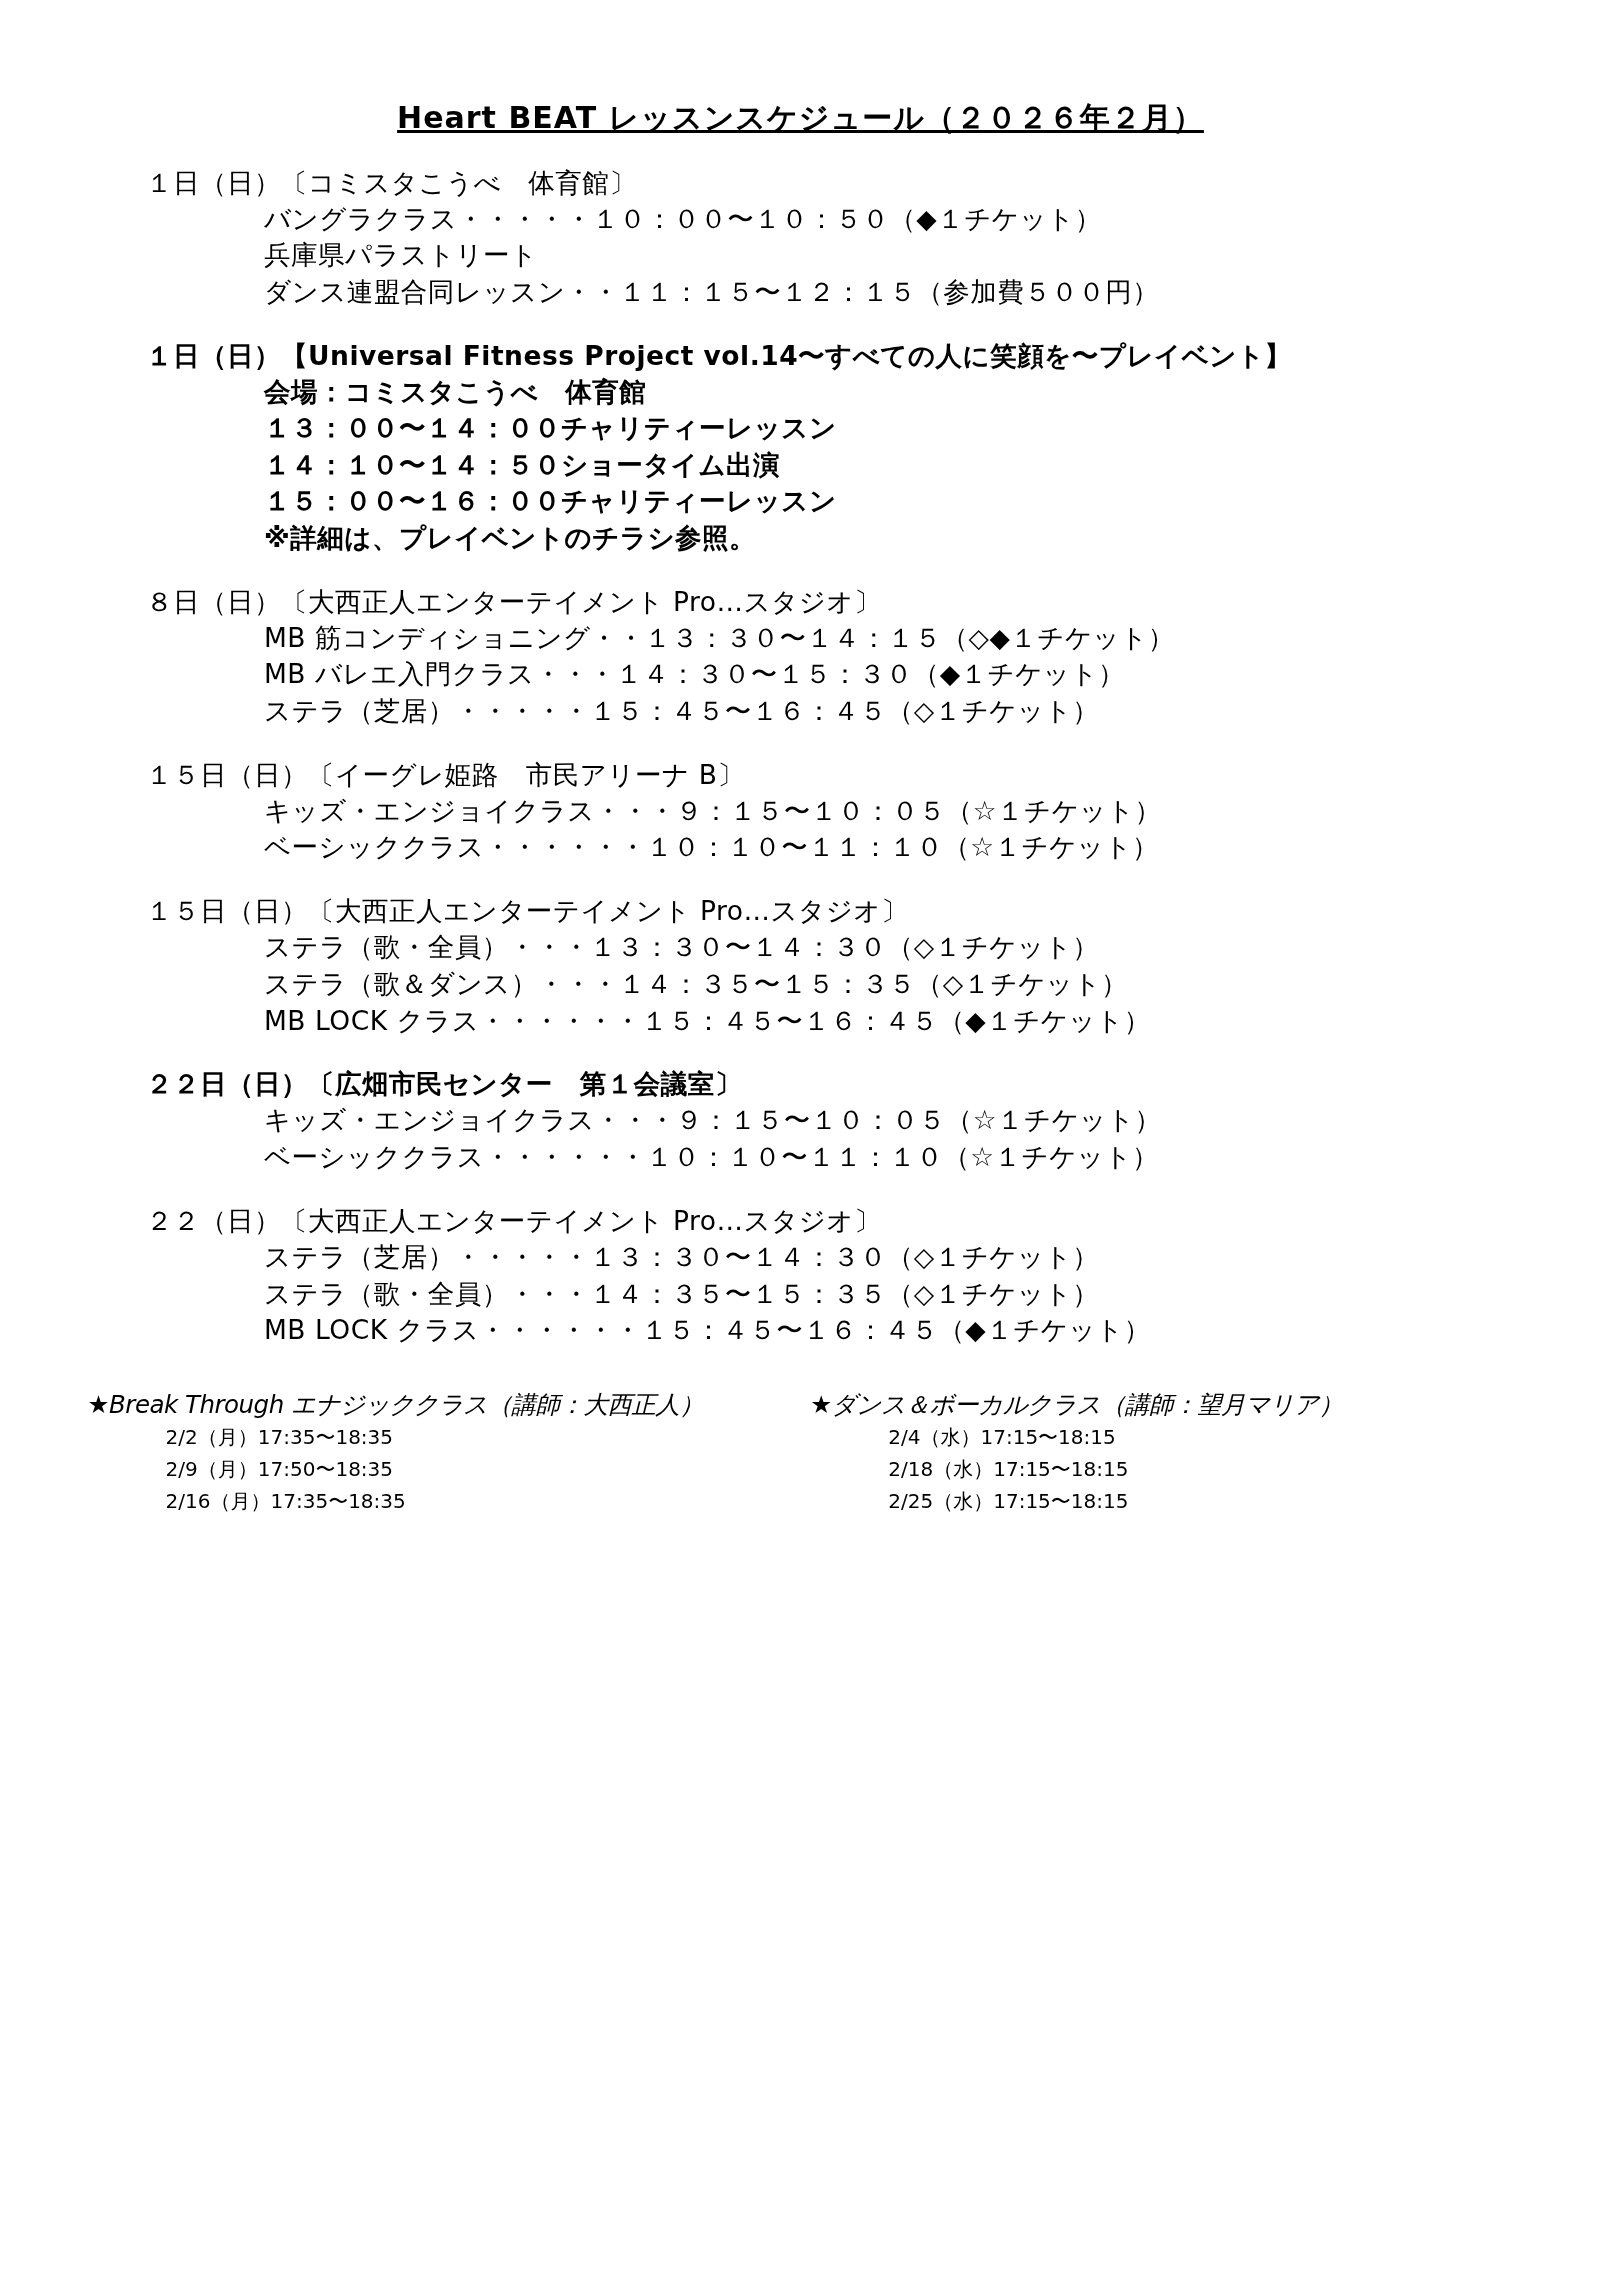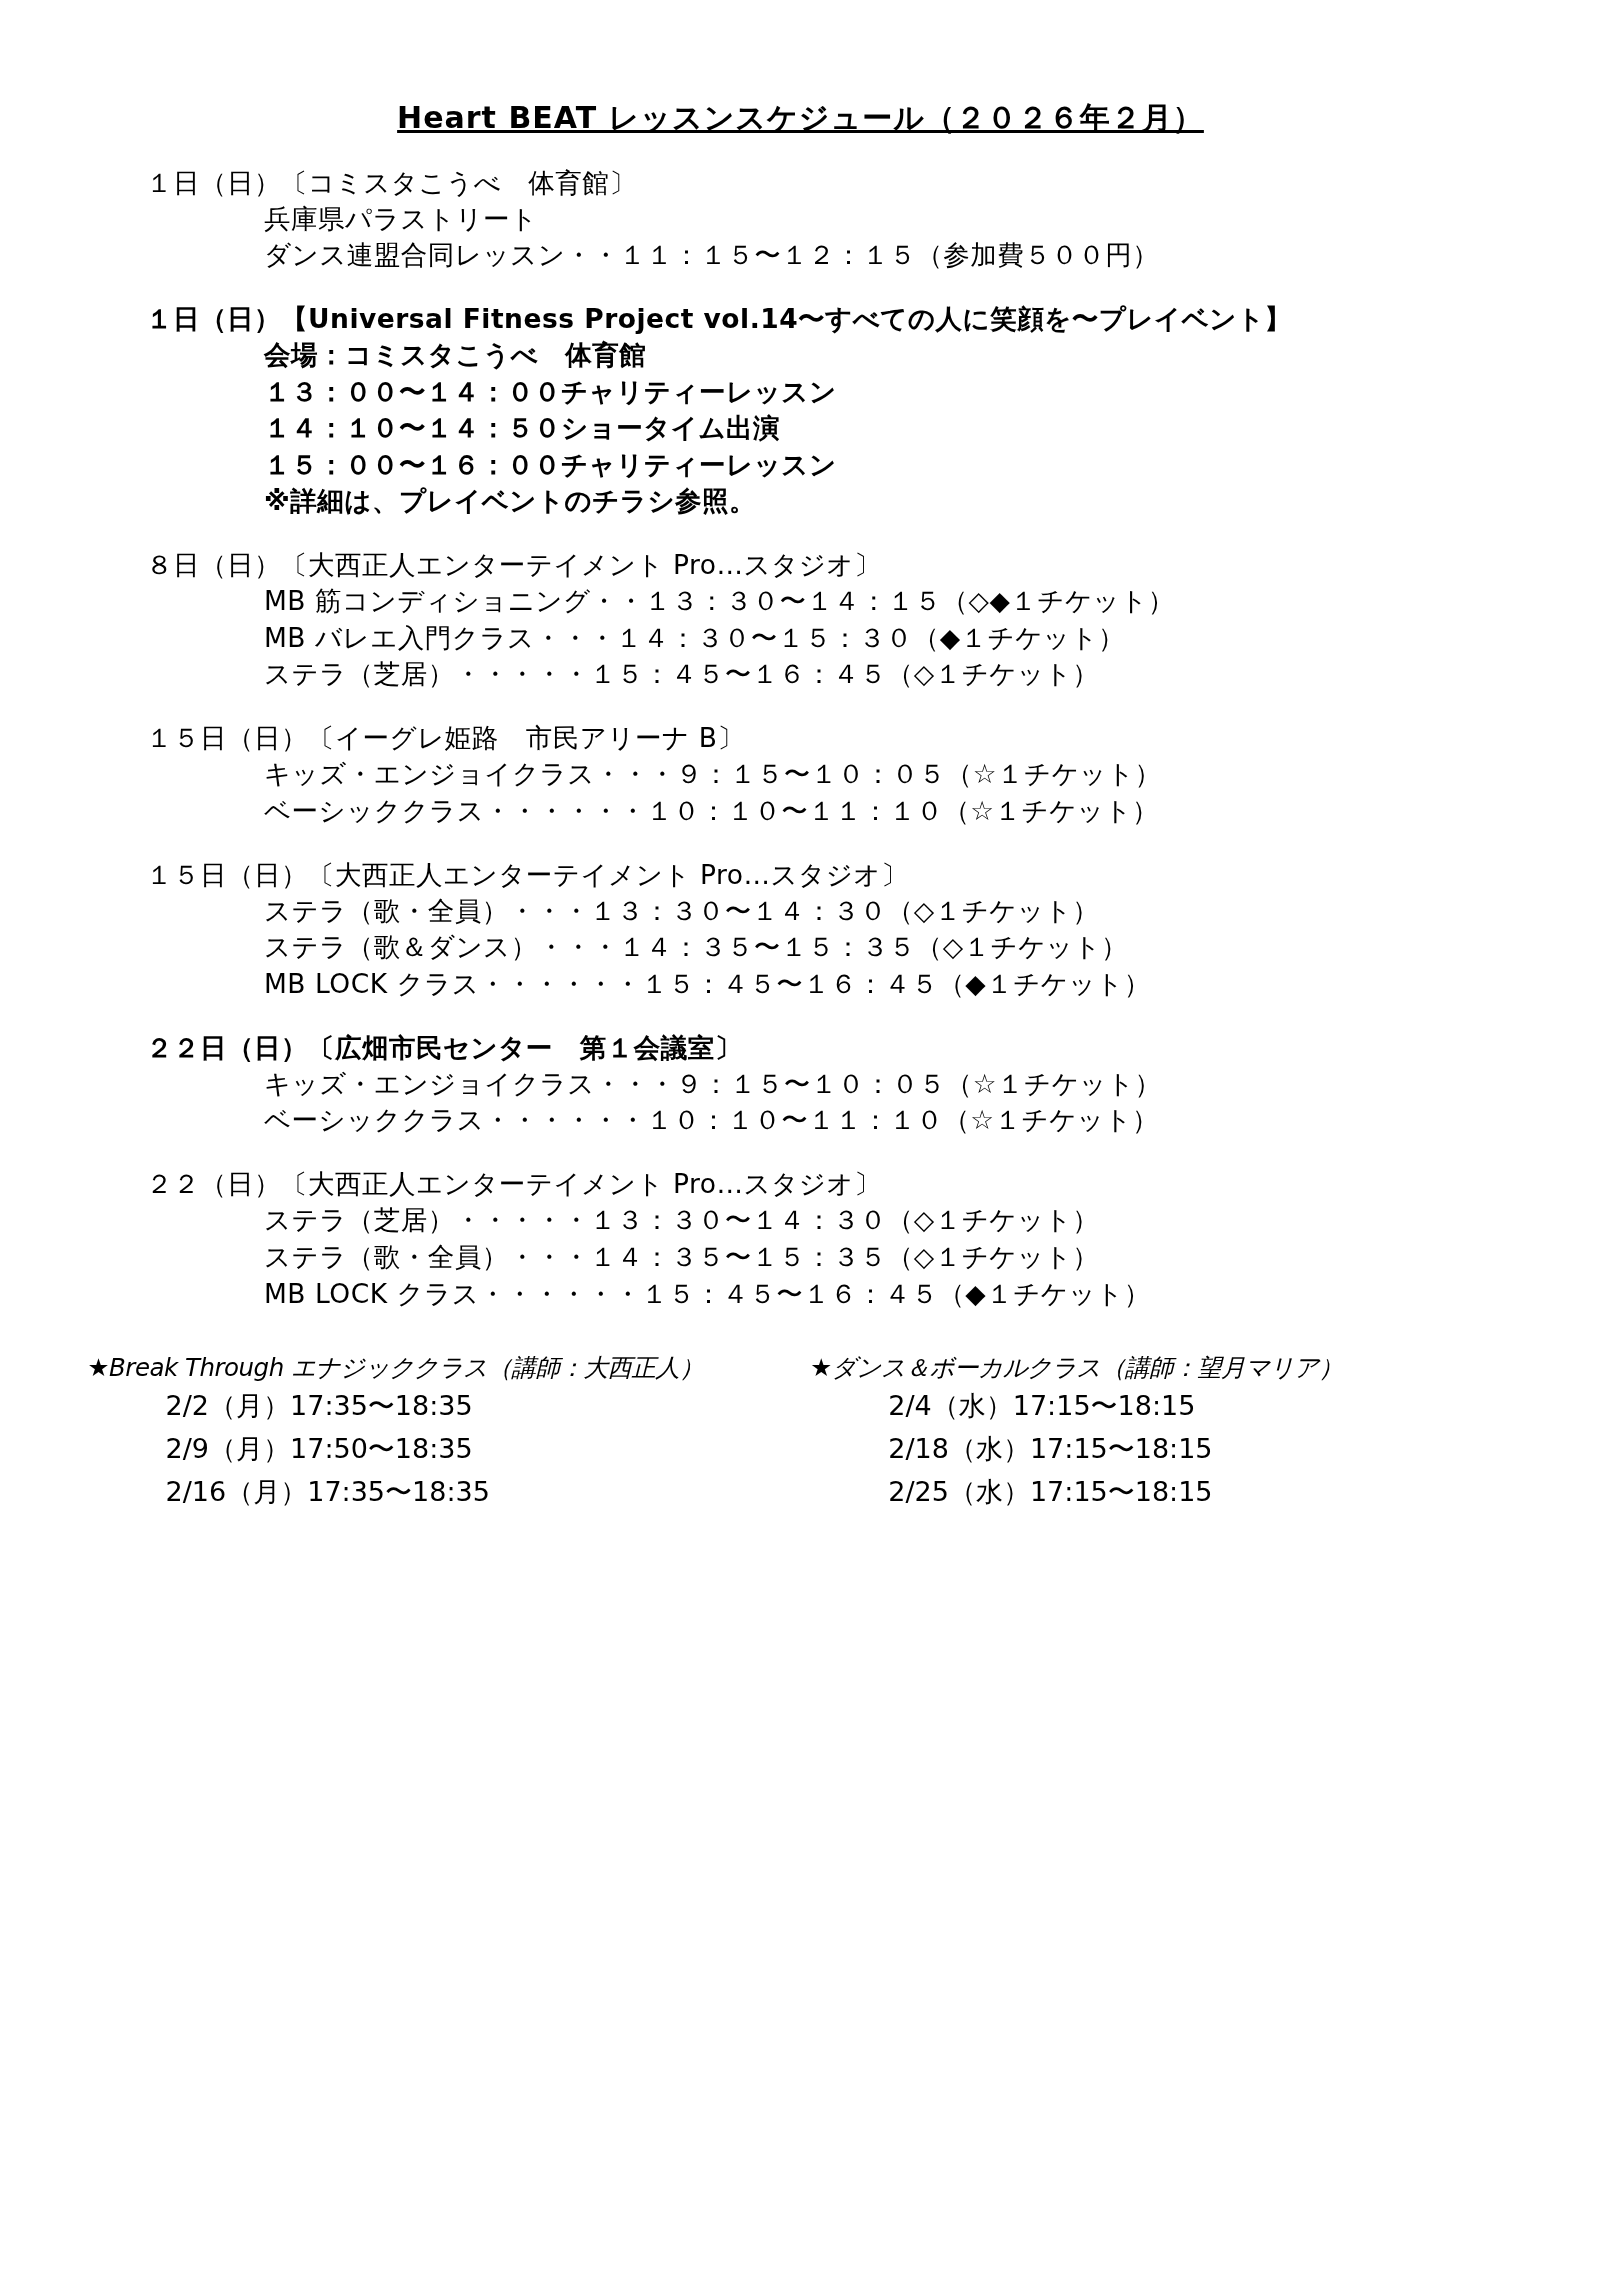--- a/index.html
+++ b/index.html
@@ -68,21 +68,21 @@
   }
   .bottom-rows {
     margin-left: 19.6px;
   }
   .bottom-row {
     display: flex;
     line-height: 1.6;
   }
   .bottom-row .cell {
     width: 725px;
-    font-size: 27px;
+    font-size: 20px;
     white-space: nowrap;
     padding-left: 78px;
     box-sizing: border-box;
   }
   .tight {
     letter-spacing: -0.5px;
   }
   .jp {
     font-family: "DejaVu Sans", "Liberation Sans", sans-serif;
   }
@@ -90,20 +90,21 @@
 </head>
 <body>
 
 <div class="page">
 
   <div class="doc-title jp">Heart BEAT レッスンスケジュール（２０２６年２月）</div>
 
   <div class="block">
     <div class="head-line jp">１日（日）〔コミスタこうべ　体育館〕</div>
     <div class="blockhead-wrap">
+      <div class="sub-line jp">バングラクラス・・・・・１０：００〜１０：５０（◆１チケット）</div>
       <div class="sub-line jp">兵庫県パラストリート</div>
       <div class="sub-line jp">ダンス連盟合同レッスン・・１１：１５〜１２：１５（参加費５００円）</div>
     </div>
   </div>
 
   <div class="block">
     <div class="head-line bold jp">１日（日）【Universal Fitness Project vol.14〜すべての人に笑顔を〜プレイベント】</div>
     <div class="blockhead-wrap">
       <div class="sub-line bold jp">会場：コミスタこうべ　体育館</div>
       <div class="sub-line bold jp">１３：００〜１４：００チャリティーレッスン</div>

